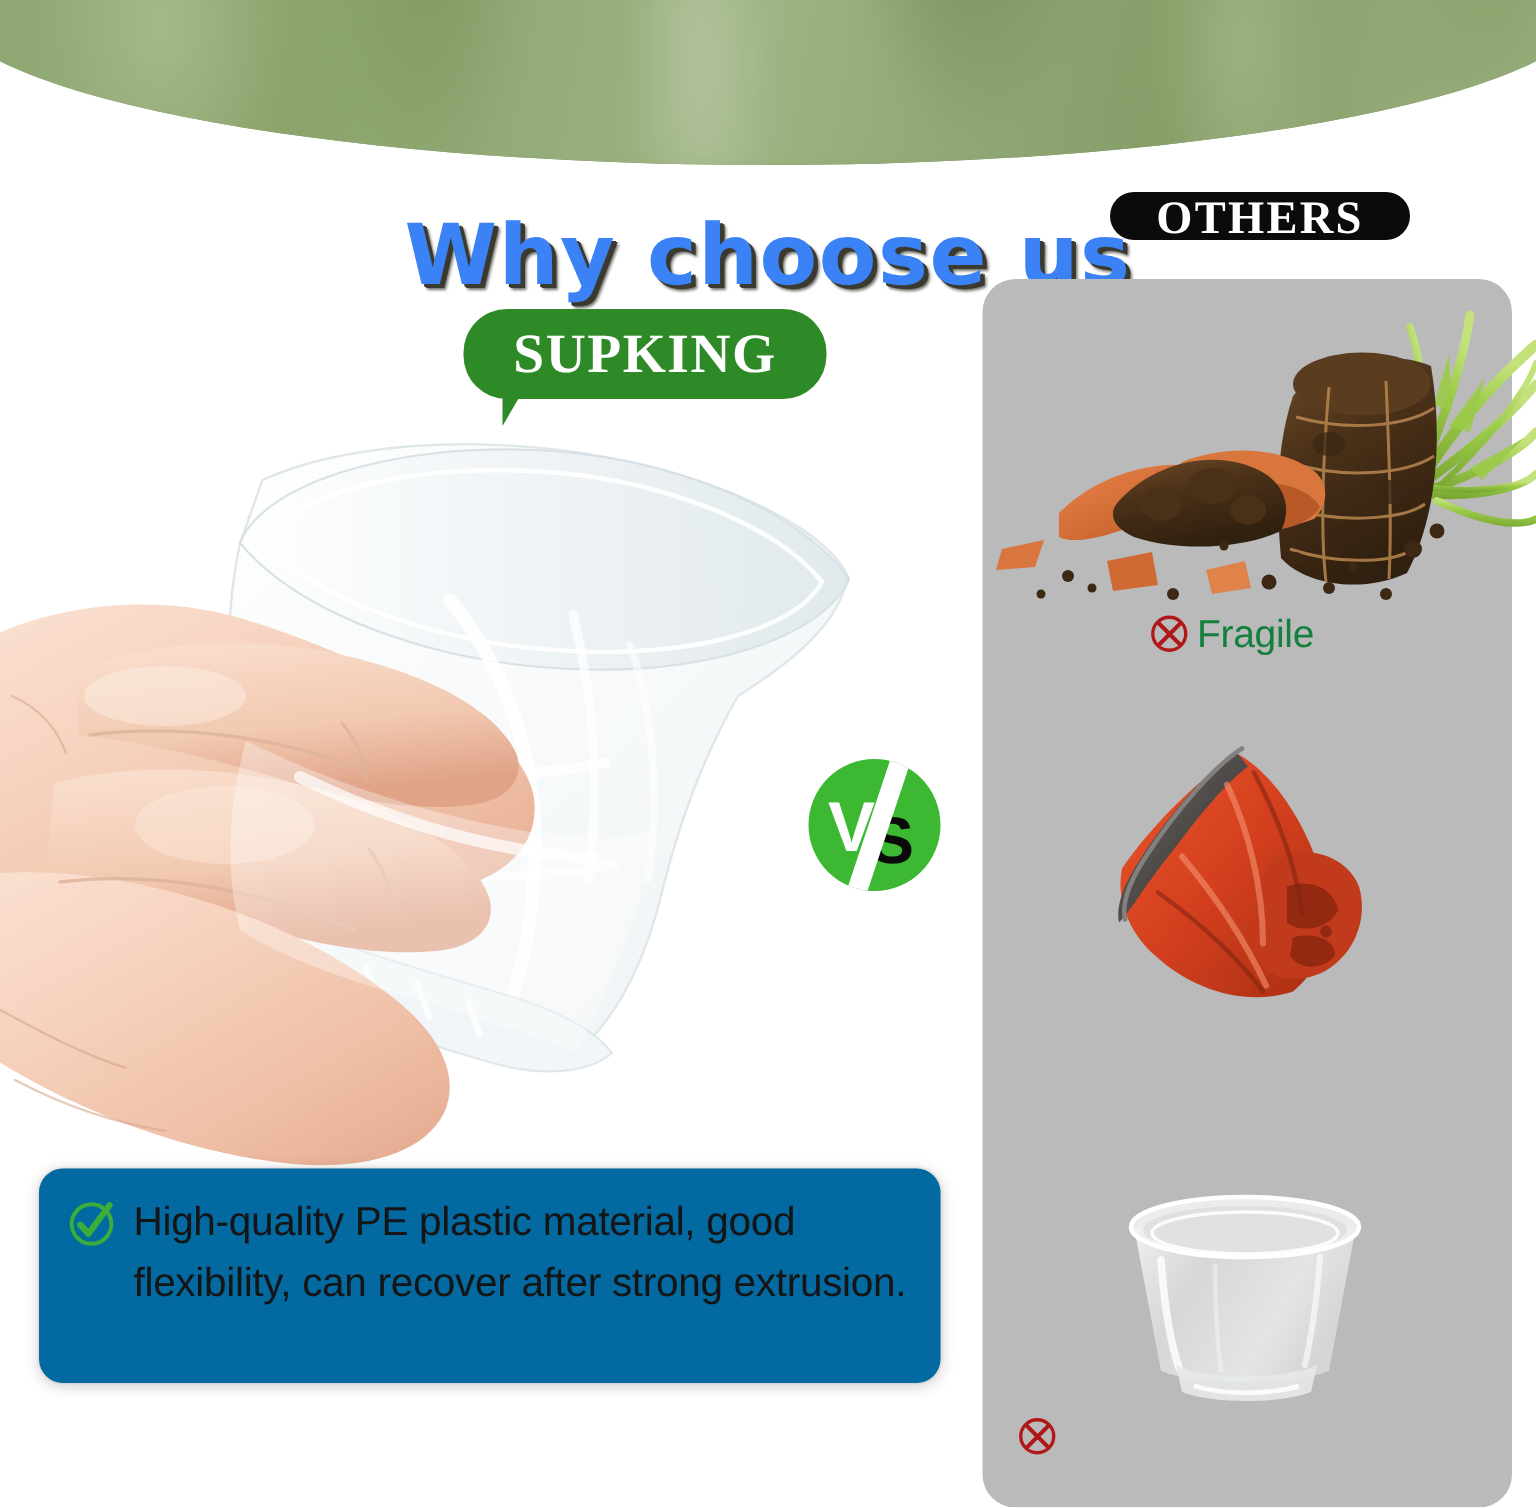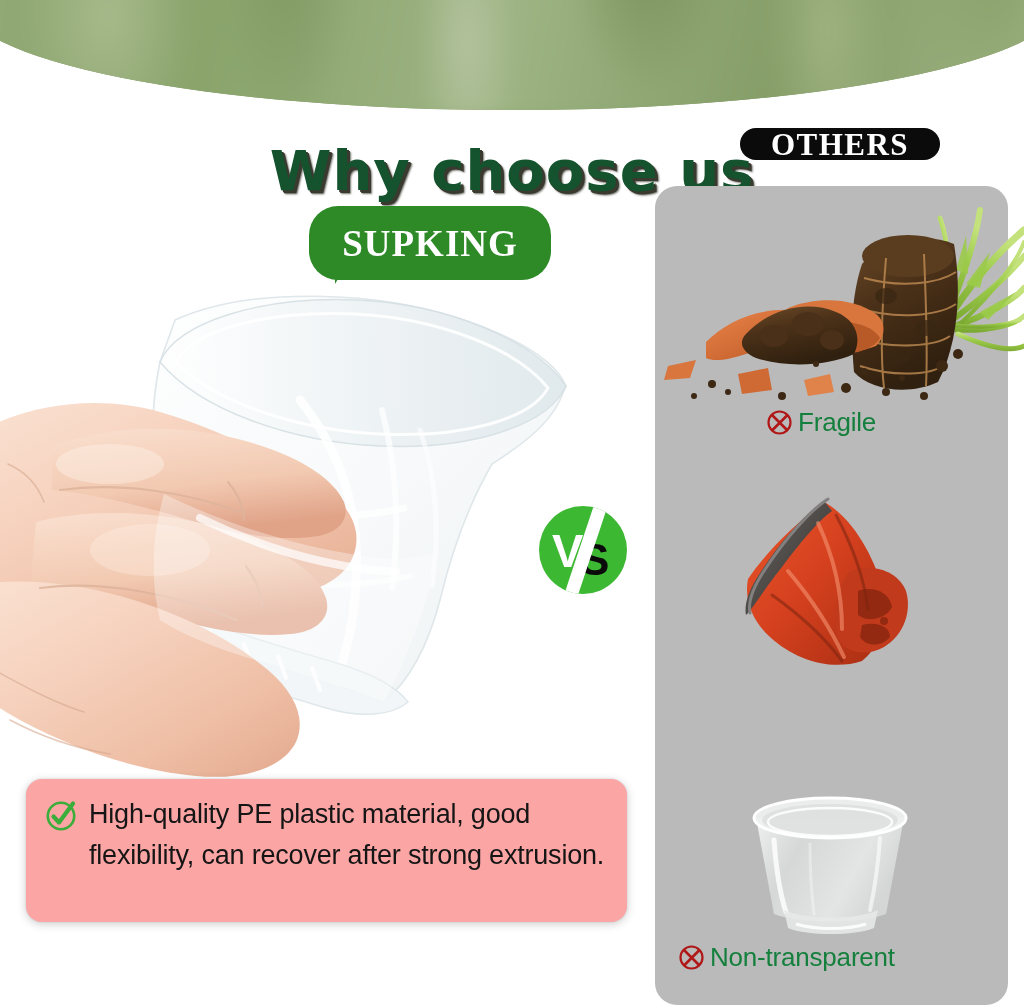--- a/index.html
+++ b/index.html
@@ -47,35 +47,35 @@
   .header-title {
     position: absolute;
     left: 0;
     top: 138px;
     width: 100%;
     text-align: center;
     font-family: "DejaVu Sans", sans-serif;
     font-size: 56px;
     font-weight: 700;
     letter-spacing: 1px;
-    color: #14532d;
+    color: #3b82f6;
     text-shadow:
        2px 2px 0 #3a3a30,
        3px 3px 0 #3a3a30,
        4px 4px 2px rgba(40,40,30,.65);
     white-space: nowrap;
   }
 
   
   .supking-badge {
     position: absolute;
     left: 309px;
     top: 206px;
     width: 242px;
-    height: 74px;
+    height: 60px;
     background: #2d8a27;
     border-radius: 29px;
     display: flex;
     align-items: center;
     justify-content: center;
   }
   .supking-badge .txt {
     font-family: "Liberation Serif", serif;
     font-size: 37px;
     font-weight: 700;
@@ -111,21 +111,21 @@
     height: 90px;
   }
 
   
   .feature-card {
     position: absolute;
     left: 26px;
     top: 779px;
     width: 601px;
     height: 143px;
-    background: #fca5a5;
+    background: #0369a1;
     border-radius: 16px;
     box-shadow: 0 2px 10px rgba(0,0,0,.20), 0 0 2px rgba(0,0,0,.13);
     padding: 15px 20px 14px 18px;
     display: flex;
     align-items: flex-start;
     gap: 11px;
   }
   .feature-card .check {
     flex: 0 0 auto;
     margin-top: 4px;
@@ -497,16 +497,16 @@
       <path d="M54 122 C 74 132, 128 132, 148 122 L 144 140 C 124 148, 78 148, 58 140 Z" fill="#e7e9e9" opacity=".9"></path>
       <path d="M66 136 C 86 142, 116 142, 136 136" fill="none" stroke="#ffffff" stroke-width="3" opacity=".85"></path>
     </svg>
   </div>
   <div class="item-label" style="left:678px; top:941px;">
     <span class="xicon">
       <svg width="27" height="27" viewBox="0 0 27 27">
         <circle cx="13.5" cy="13.5" r="11" fill="none" stroke="#b01818" stroke-width="2.2"></circle>
         <path d="M6.5 6.5 L 21 21 M 21 6.5 L 6.5 21" stroke="#b01818" stroke-width="2.6" stroke-linecap="round"></path>
       </svg>
-    </span><span>Non-transparent</span>
+    </span>
   </div>
 
 </div>
 
 </body></html>

